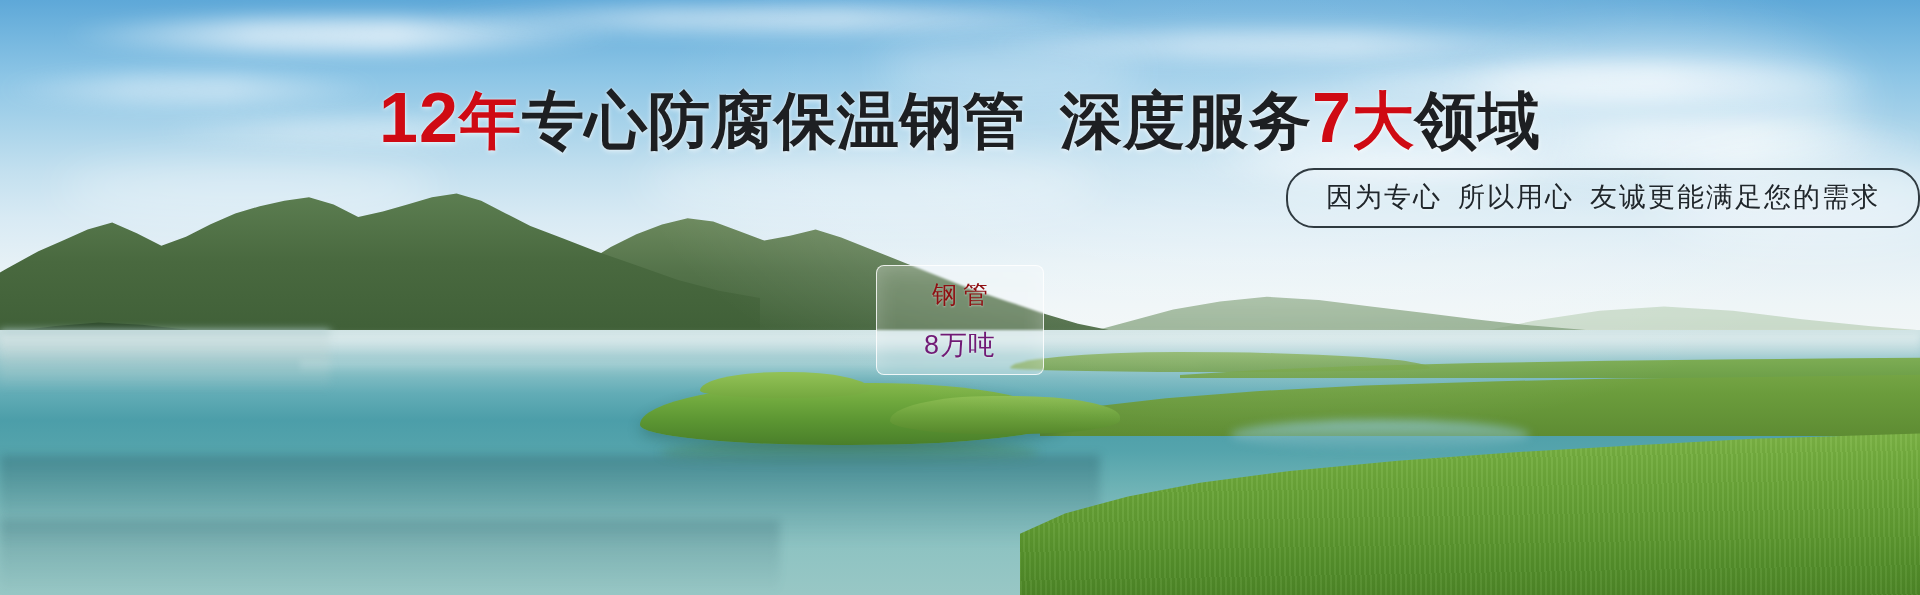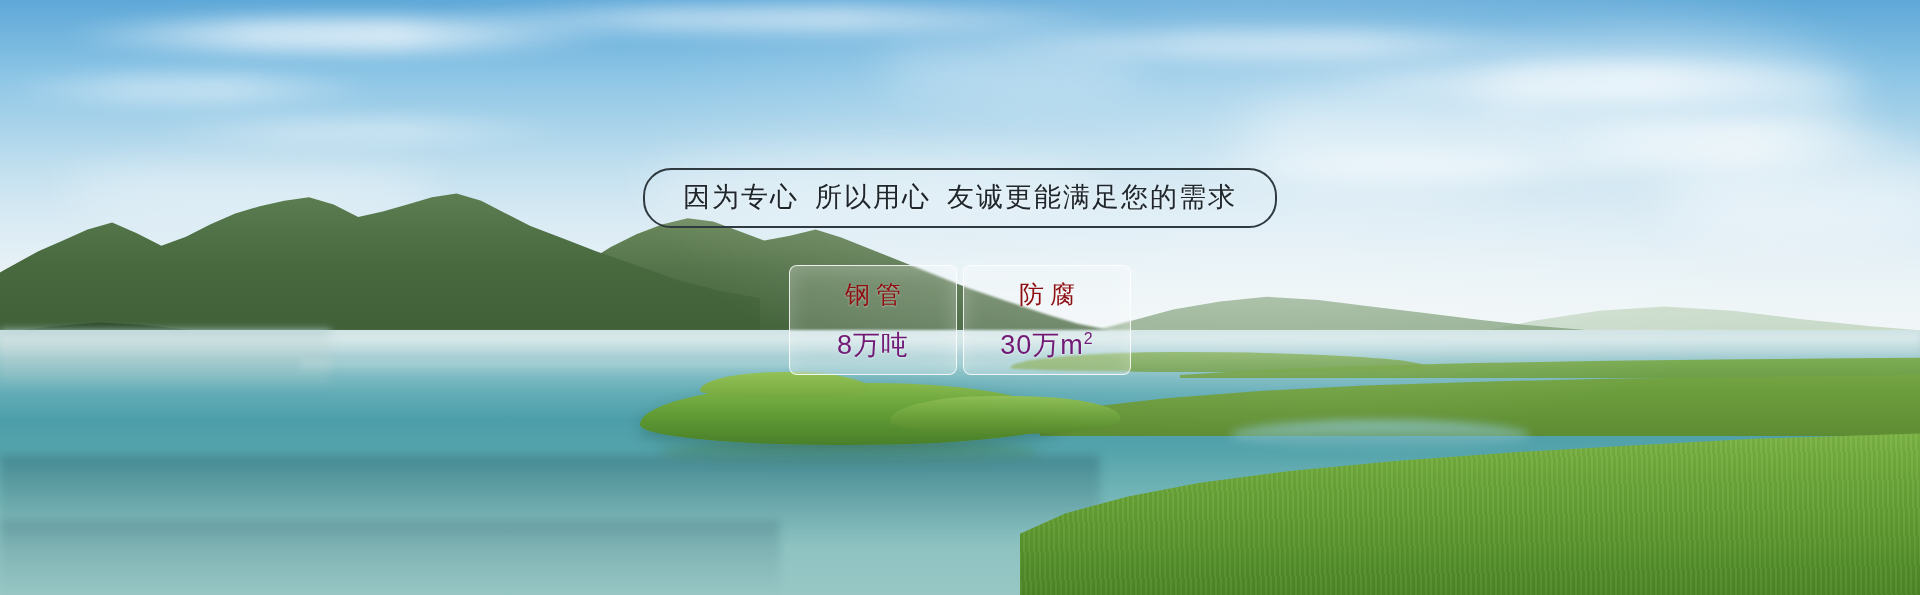--- a/index.html
+++ b/index.html
@@ -238,21 +238,21 @@
     text-shadow:0 2px 5px rgba(255,255,255,.55), 0 0 2px rgba(255,255,255,.7);
   }
   .hl-dark { color:#1d1f22; }
   .hl-red  { color:#cf0a13; }
   .hl-num  { font-size:70px; }
   .hl-gap  { display:inline-block; width:34px; }
 
   .subtitle-wrap {
     position:absolute;
     left:0; top:168px; width:1920px;
-    display:flex; justify-content:center;
+    display:flex; justify-content:flex-end;
   }
   .subtitle {
     display:inline-block;
     border:2px solid #2f3a40;
     border-radius:28px;
     padding:9px 38px 11px;
     font-size:27px;
     letter-spacing:2px;
     color:#20272c;
     background:rgba(255,255,255,.06);
@@ -345,35 +345,34 @@
   <div class="island-2"></div>
   <div class="island-3"></div>
 
   <div class="grass-field"></div>
   <div class="grass-texture"></div>
 
   <div class="bloom"></div>
 
   <div class="content">
 
+    <div class="headline">
+      <span class="hl-red hl-num">12</span><span class="hl-red">年</span><span class="hl-dark">专心防腐保温钢管</span><span class="hl-gap"></span><span class="hl-dark">深度服务</span><span class="hl-red hl-num">7</span><span class="hl-red">大</span><span class="hl-dark">领域</span>
+    </div>
 
     <div class="subtitle-wrap">
       <div class="subtitle">
         <span>因为专心</span><span class="sub-sep"></span><span>所以用心</span><span class="sub-sep"></span><span>友诚更能满足您的需求</span>
       </div>
     </div>
 
     <div class="stats">
 
       <div class="stat-card">
         <div class="stat-label">钢管</div>
         <div class="stat-value"><span>8万吨</span></div>
       </div>
 
-      <div class="stat-card">
-        <div class="stat-label">防腐</div>
-        <div class="stat-value"><span>30万m</span><sup>2</sup></div>
-      </div>
 
 
     </div>
   </div>
 </div>
 
 </body></html>

